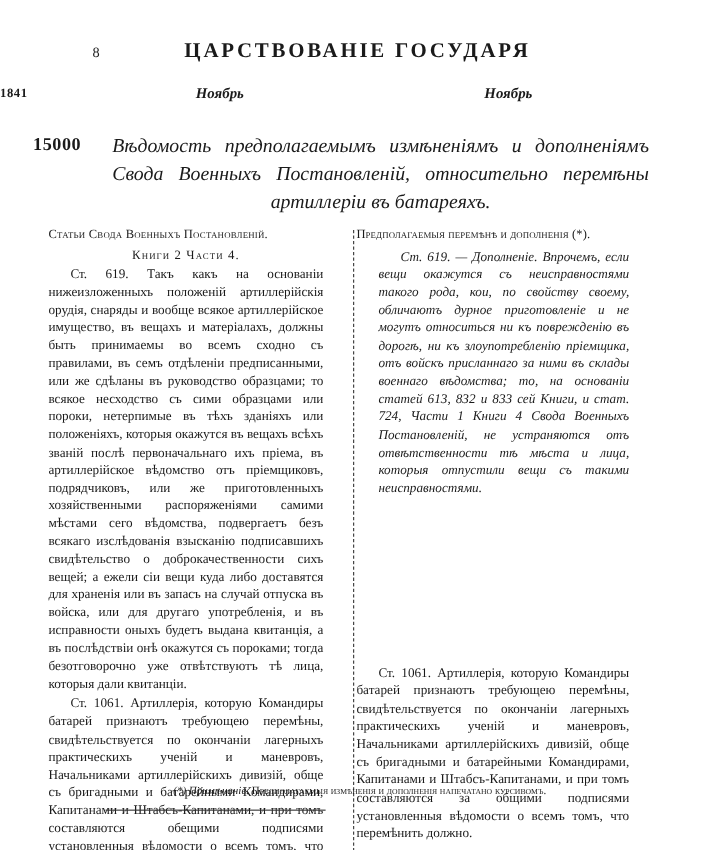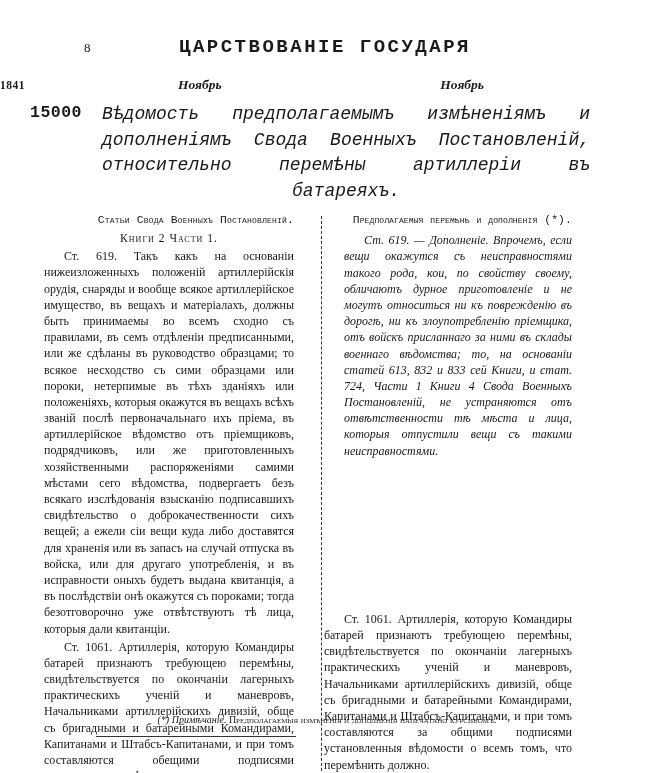--- a/index.html
+++ b/index.html
@@ -30,21 +30,21 @@
     top: 40px;
     font-size: 13px;
     font-family: "Liberation Serif", serif;
   }
   .main-title {
     text-align: center;
     font-size: 19px;
     letter-spacing: 2.5px;
     font-weight: bold;
     padding-top: 36px;
-    font-family: Liberation Mono, monospace;
+    font-family: Liberation Serif, serif;
   }
   .month-line {
     position: relative;
     height: 20px;
     margin-top: 19px;
     font-size: 13.5px;
   }
   .month-left {
     position: absolute;
     left: 178px;
@@ -65,25 +65,24 @@
   .month-right {
     position: absolute;
     right: 166px;
     top: 0;
     font-style: italic;
     font-weight: bold;
   }
 
   
   .entry {
-    margin-top: 5px;
+    margin-top: 23px;
     padding-left: 36px;
     padding-right: 60px;
     position: relative;
-    font-family: Liberation Mono, monospace;
   }
   .entry-number {
     position: absolute;
     left: 30px;
     top: 1px;
     font-size: 16.5px;
     font-weight: bold;
     letter-spacing: 0.5px;
   }
   .entry-text {
@@ -112,26 +111,26 @@
 
   .divider {
     position: absolute;
     left: 321px;
     top: 2px;
     height: 585px;
     border-left: 1px dashed #333;
   }
 
   .col-head {
-    text-align: right;
+    text-align: left;
     font-size: 11.4px;
     font-variant: small-caps;
     letter-spacing: 0.2px;
     margin-bottom: 6px;
-    font-family: Liberation Mono, monospace;
+    font-family: Liberation Serif, serif;
   }
   .col-head.right {
     letter-spacing: 0.1px;
   }
   .sub-head {
     text-align: center;
     font-size: 11.6px;
     font-variant: small-caps;
     margin: 6px 0 3px 0;
     letter-spacing: 1px;
@@ -190,21 +189,21 @@
     <span class="entry-number">15000</span>
     <div class="entry-text">Вѣдомость предполагаемымъ измѣненіямъ и дополненіямъ Свода Военныхъ Постановленій, относительно перемѣны артиллеріи въ батареяхъ.</div>
   </div>
 
   <div class="columns">
     <div class="divider"></div>
 
     <div class="col col-left">
       <div class="col-head">Статьи Свода Военныхъ Постановленій.</div>
 
-      <div class="sub-head">Книги 2 Части 1.</div>
+      <div class="sub-head">Книги 2 Части 4.</div>
       <p class="para">Ст. 619. Такъ какъ на основаніи нижеизложенныхъ положеній артиллерійскія орудія, снаряды и вообще всякое артиллерійское имущество, въ вещахъ и матеріалахъ, должны быть принимаемы во всемъ сходно съ правилами, въ семъ отдѣленіи предписанными, или же сдѣланы въ руководство образцами; то всякое несходство съ сими образцами или пороки, нетерпимые въ тѣхъ зданіяхъ или положеніяхъ, которыя окажутся въ вещахъ всѣхъ званій послѣ первоначальнаго ихъ пріема, въ артиллерійское вѣдомство отъ пріемщиковъ, подрядчиковъ, или же приготовленныхъ хозяйственными распоряженіями самими мѣстами сего вѣдомства, подвергаетъ безъ всякаго изслѣдованія взысканію подписавшихъ свидѣтельство о доброкачественности сихъ вещей; а ежели сіи вещи куда либо доставятся для храненія или въ запасъ на случай отпуска въ войска, или для другаго употребленія, и въ исправности оныхъ будетъ выдана квитанція, а въ послѣдствіи онѣ окажутся съ пороками; тогда безотговорочно уже отвѣтствуютъ тѣ лица, которыя дали квитанціи.</p>
 
       <p class="para">Ст. 1061. Артиллерія, которую Командиры батарей признаютъ требующею перемѣны, свидѣтельствуется по окончаніи лагерныхъ практическихъ ученій и маневровъ, Начальниками артиллерійскихъ дивизій, обще съ бригадными и батарейными Командирами, Капитанами и Штабсъ-Капитанами, и при томъ составляются обещими подписями установленныя вѣдомости о всемъ томъ, что перемѣнить должно, съ полною ихъ отвѣтственностію за всѣ напрасныя издержки, чрезъ назначеніе къ перемѣнѣ такой артиллеріи, которую можно бы исправить въ батареяхъ.</p>
     </div>
 
     <div class="col col-right">
       <div class="col-head right">Предполагаемыя перемѣнѣ и дополненія (*).</div>
 
       <p class="para italic">Ст. 619. — Дополненіе. Впрочемъ, если вещи окажутся съ неисправностями такого рода, кои, по свойству своему, обличаютъ дурное приготовленіе и не могутъ относиться ни къ поврежденію въ дорогѣ, ни къ злоупотребленію пріемщика, отъ войскъ присланнаго за ними въ склады военнаго вѣдомства; то, на основаніи статей 613, 832 и 833 сей Книги, и стат. 724, Части 1 Книги 4 Свода Военныхъ Постановленій, не устраняются отъ отвѣтственности тѣ мѣста и лица, которыя отпустили вещи съ такими неисправностями.</p>
 

